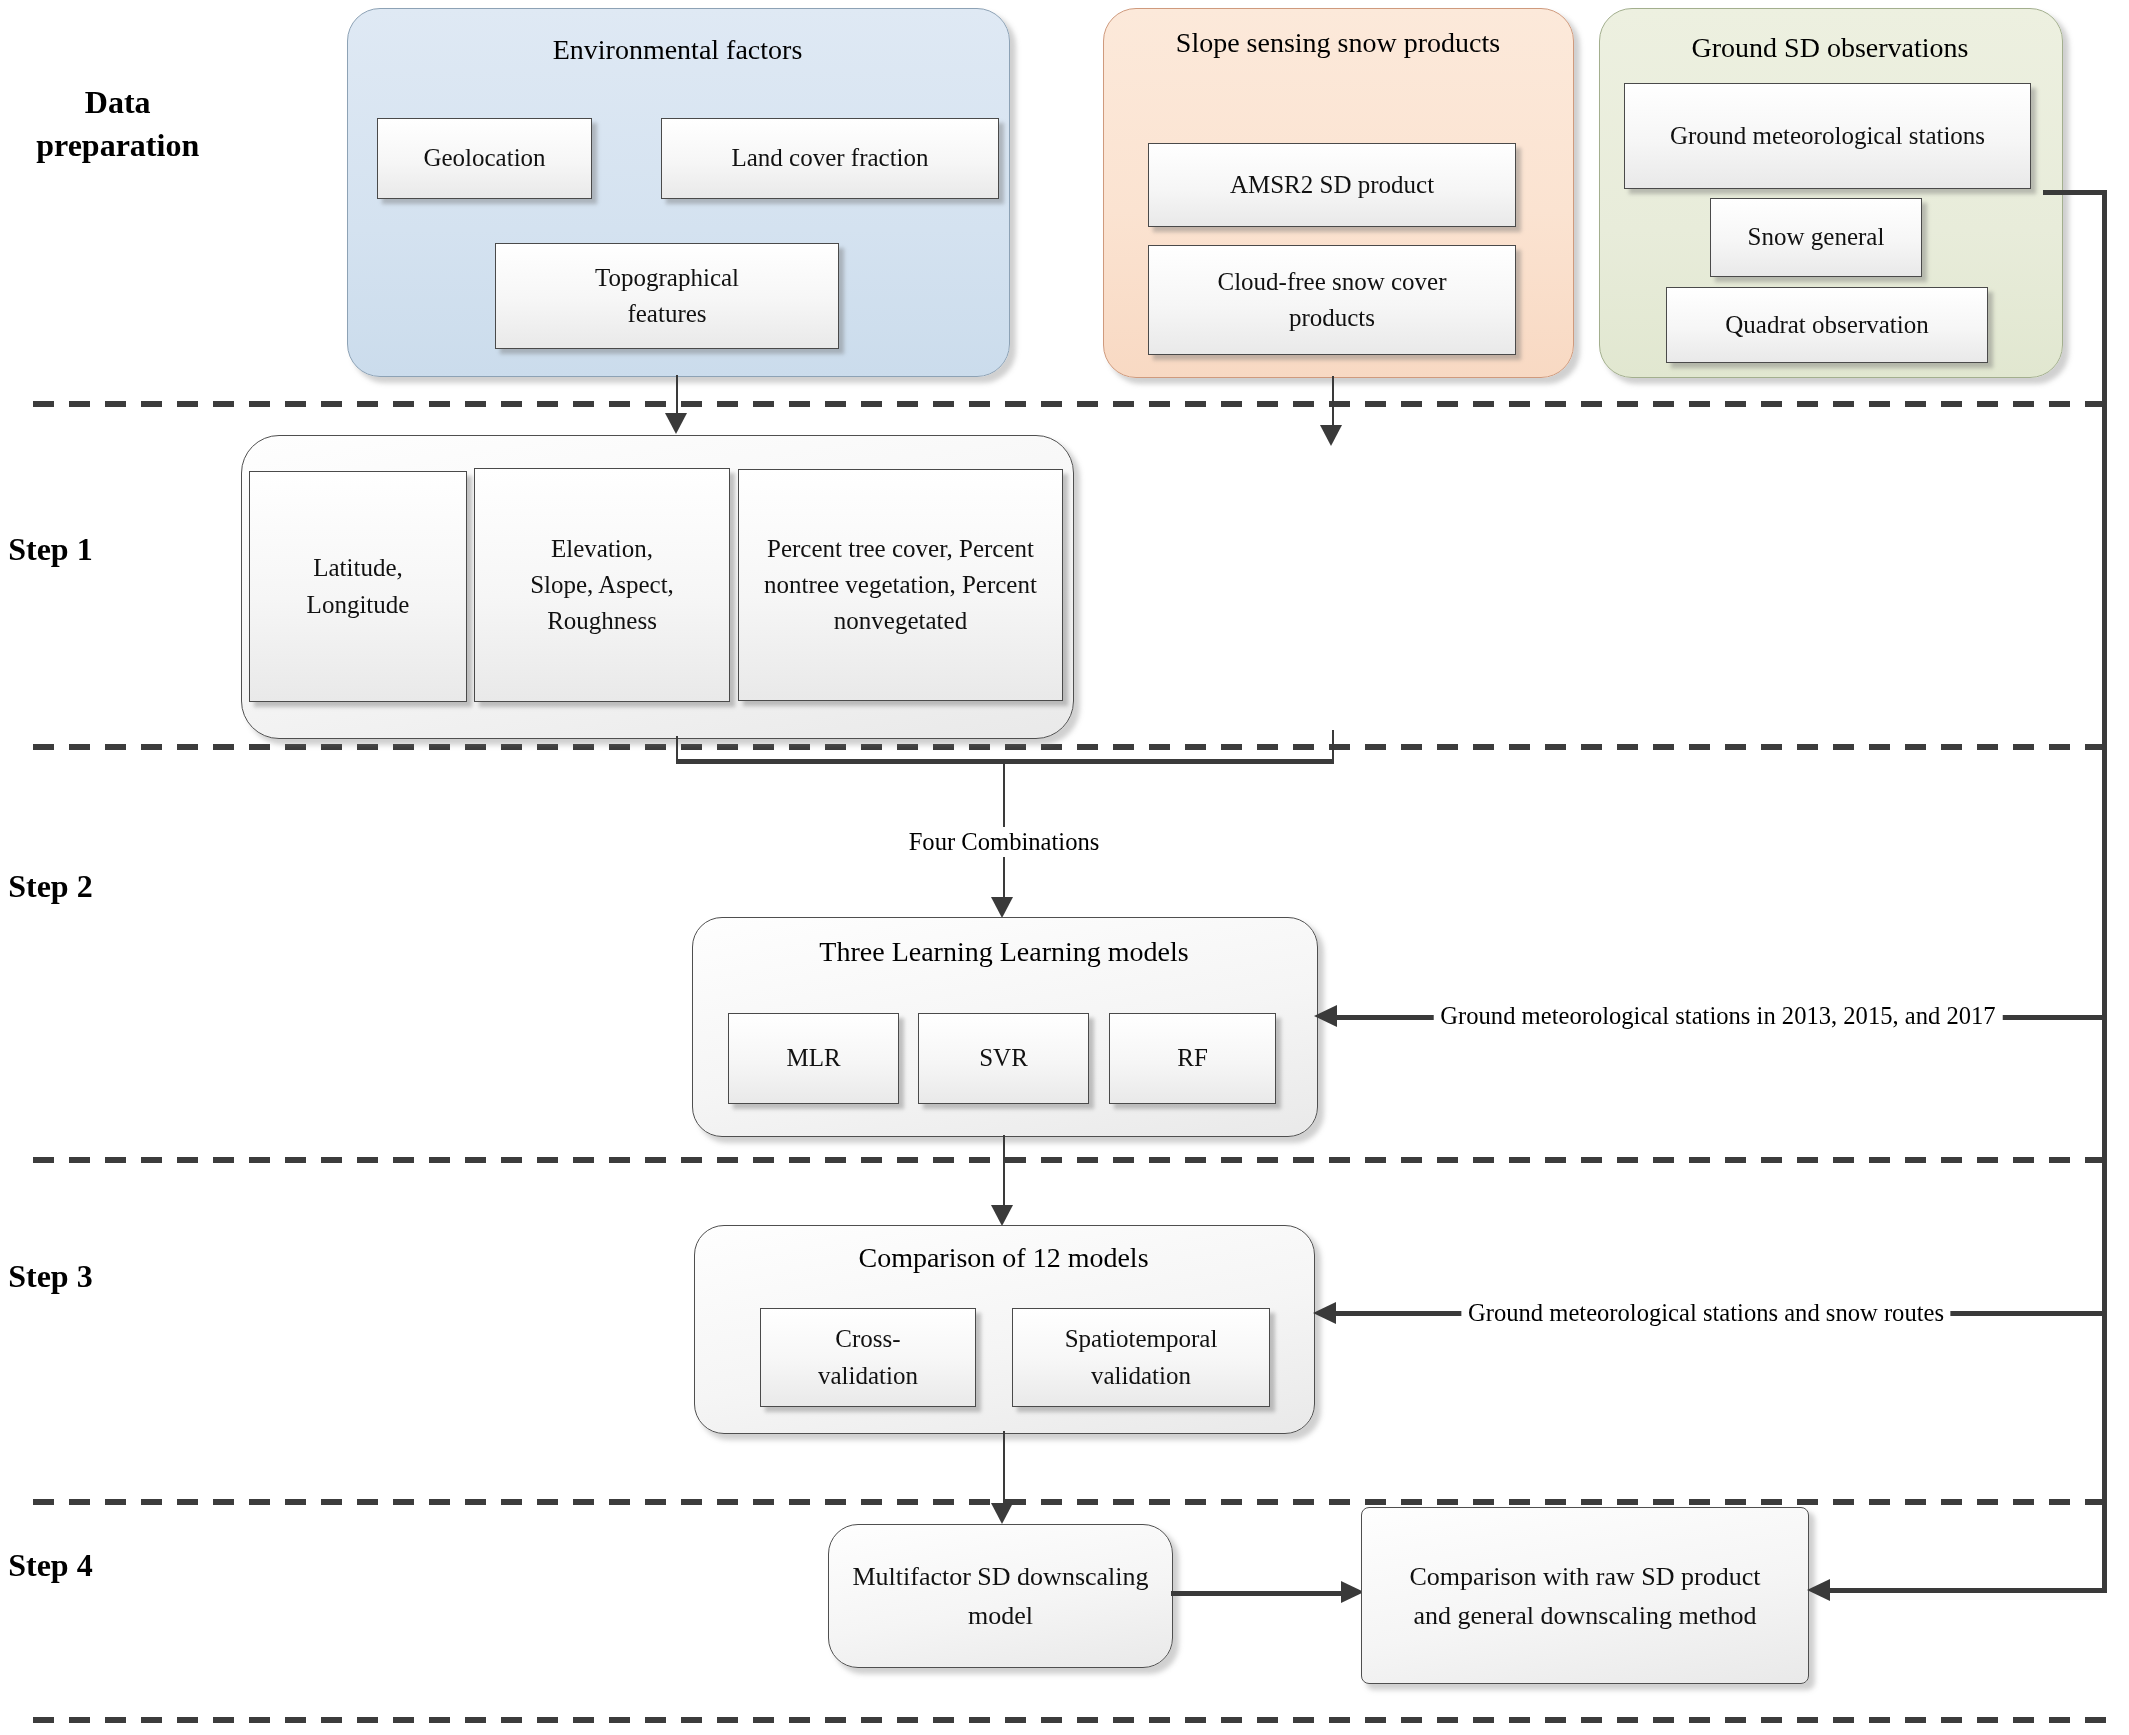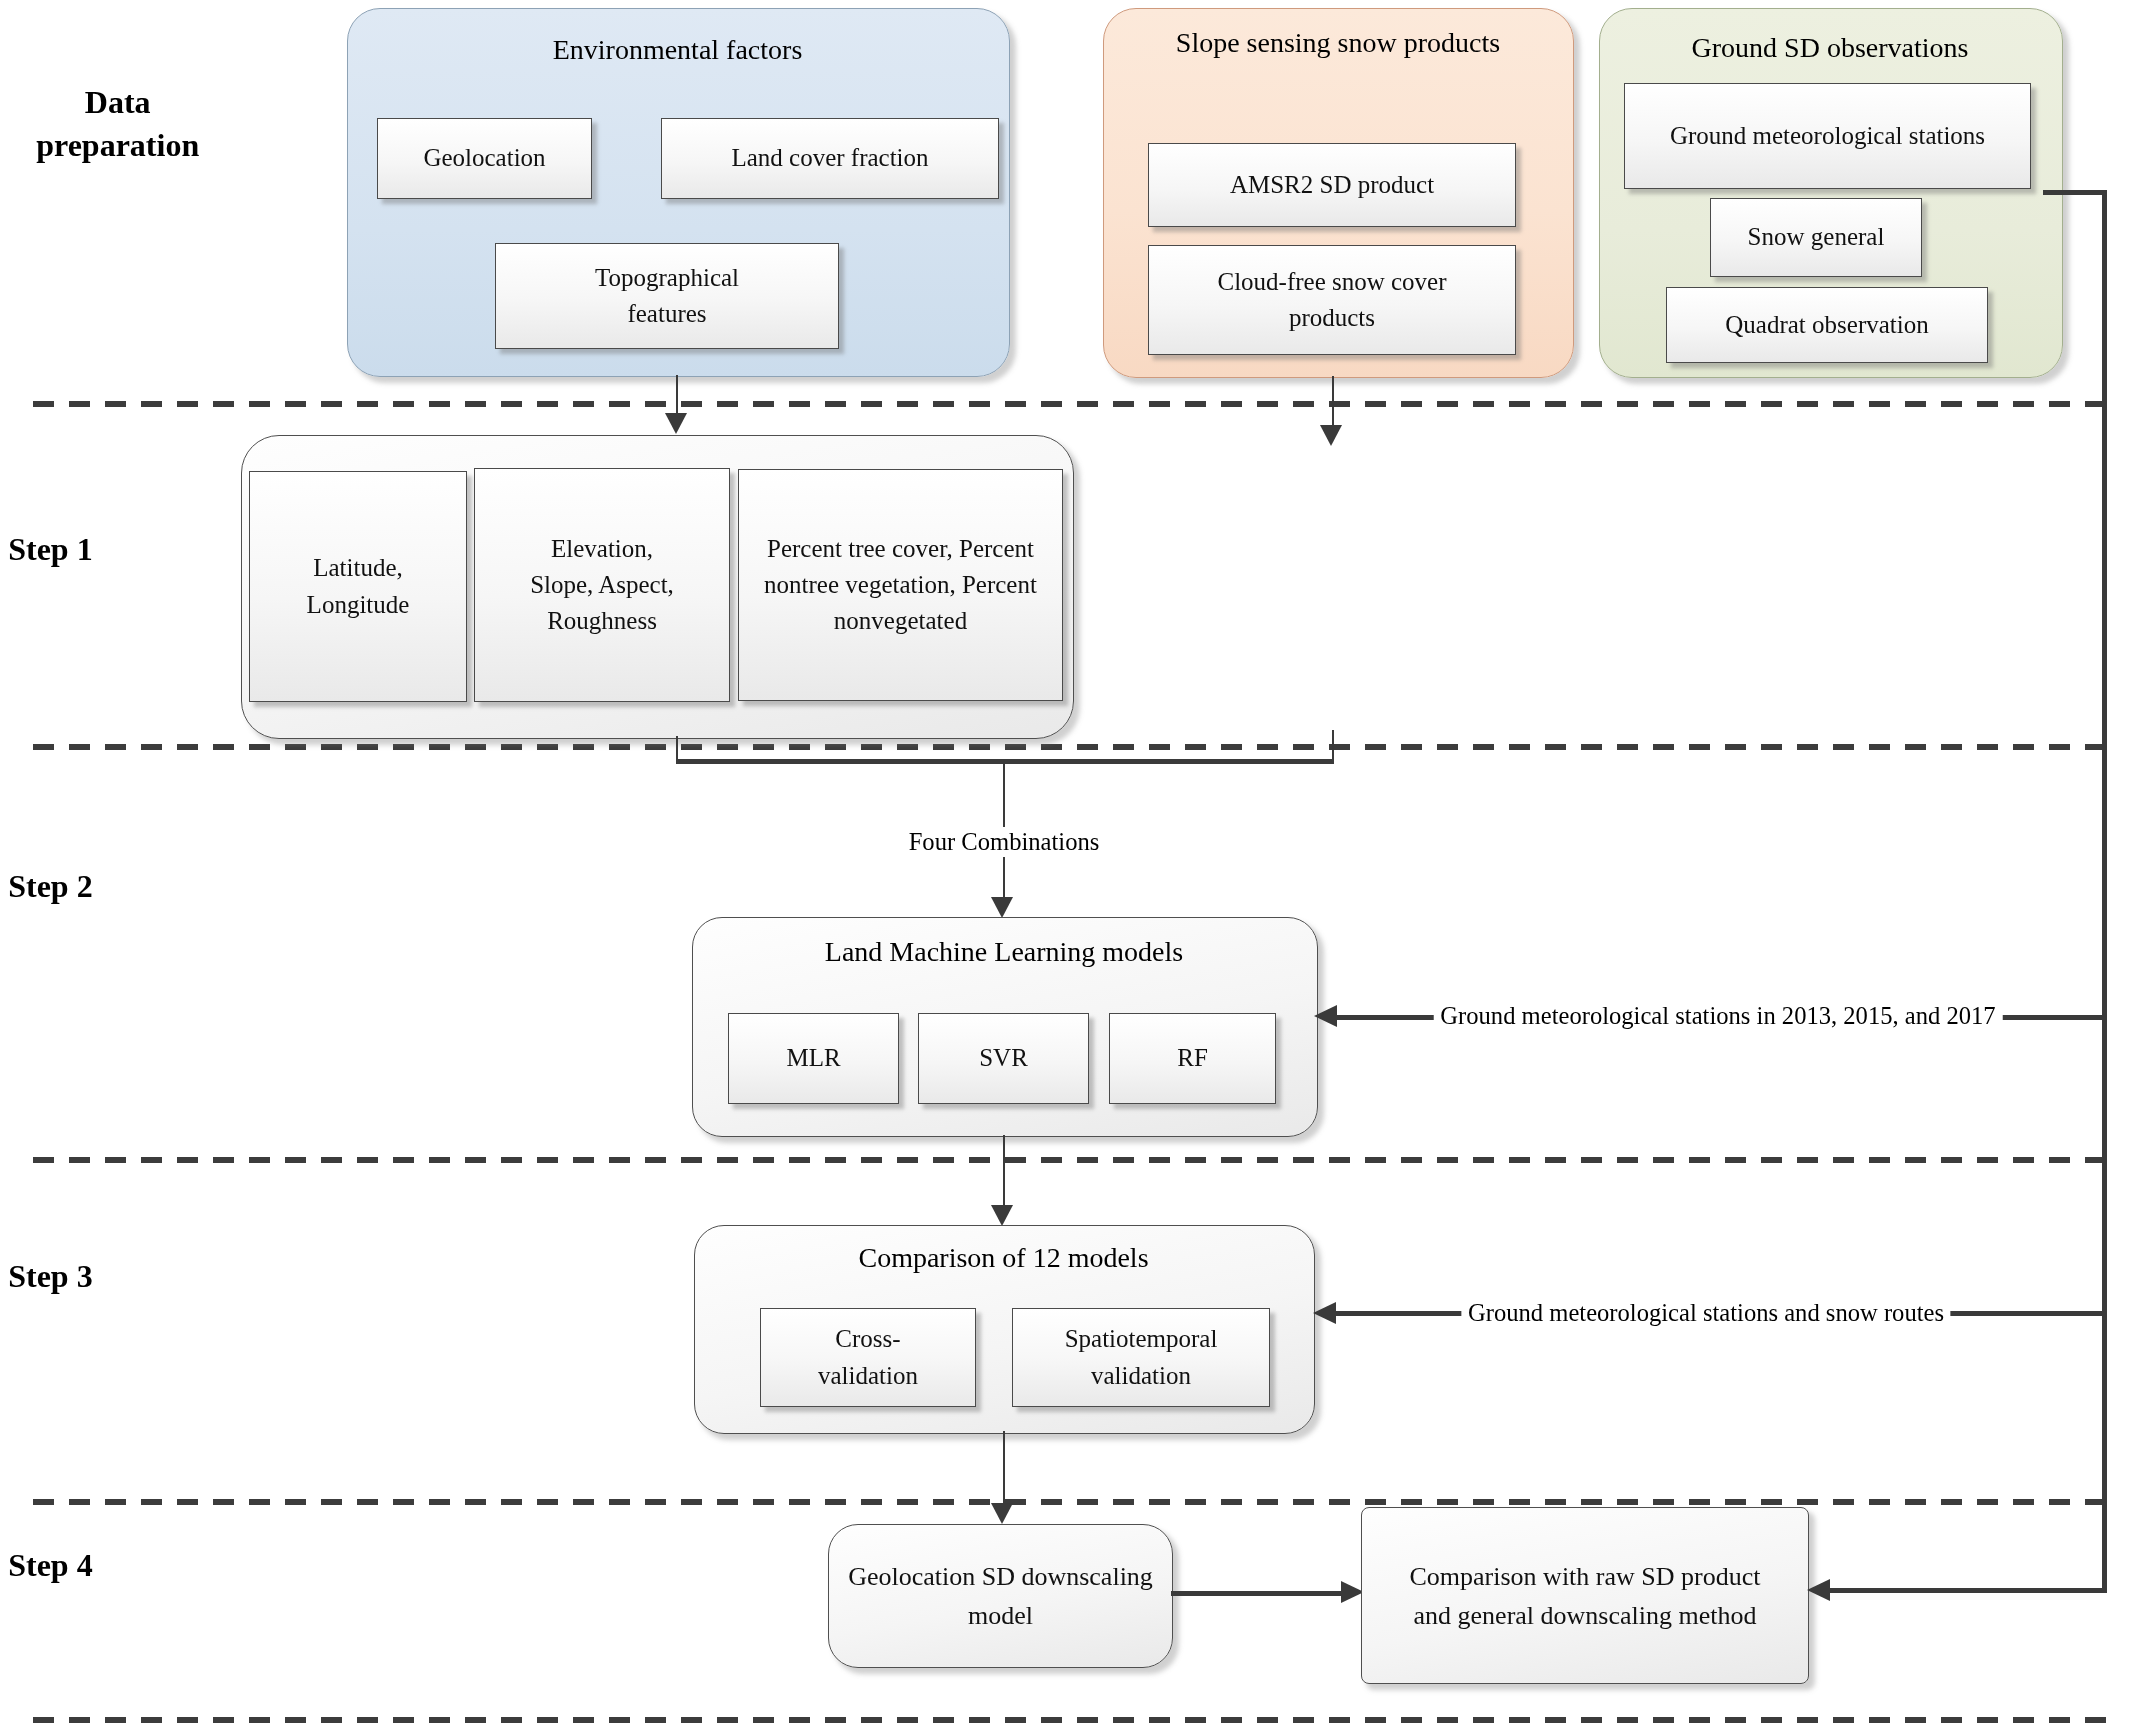--- a/index.html
+++ b/index.html
@@ -177,21 +177,21 @@
 
 
   <div class="vline" style="left:676px;top:736px;width:2.2px;height:25px"></div>
   <div class="vline" style="left:1332px;top:730px;width:2.2px;height:32px"></div>
   <div class="hline" style="left:676px;top:759px;width:658px;height:4.9px"></div>
   <div class="vline" style="left:1003px;top:763px;width:2.2px;height:136px"></div>
   <div class="arrow-down" style="left:991px;top:897px"></div>
   <div class="feedlabel" style="left:1004px;top:827px">Four Combinations</div>
 
   <div class="rbox" style="left:692px;top:917px;width:624px;height:218px;border-radius:30px"></div>
-  <div class="steptitle" style="left:692px;top:936px;width:624px">Land Machine Learning models</div>
+  <div class="steptitle" style="left:692px;top:936px;width:624px">Three Learning Learning models</div>
   <div class="wbox" style="left:728px;top:1013px;width:169px;height:89px">
     <span class="wtext">MLR</span>
   </div>
   <div class="wbox" style="left:918px;top:1013px;width:169px;height:89px">
     <span class="wtext">SVR</span>
   </div>
   <div class="wbox" style="left:1109px;top:1013px;width:165px;height:89px">
     <span class="wtext">RF</span>
   </div>
 
@@ -213,21 +213,21 @@
 
   <div class="hline" style="left:1336px;top:1311px;width:771px;height:4.9px"></div>
   <div class="arrow-left" style="left:1313px;top:1302px"></div>
   <div class="feedlabel" style="left:1706px;top:1298px">Ground meteorological stations and snow routes</div>
 
   <div class="vline" style="left:1003px;top:1431px;width:2.2px;height:73px"></div>
   <div class="arrow-down" style="left:991px;top:1503px"></div>
 
   <div class="rbox" style="left:828px;top:1524px;width:343px;height:142px;border-radius:30px">
     <div class="rtext">
-      <span style="max-width:306px">Geolocation SD downscaling model</span>
+      <span style="max-width:306px">Multifactor SD downscaling model</span>
     </div>
   </div>
 
   <div class="hline" style="left:1171px;top:1591px;width:171px;height:4.9px"></div>
   <div class="arrow-right" style="left:1341px;top:1581px"></div>
 
   <div class="rbox" style="left:1361px;top:1507px;width:446px;height:175px;border-radius:8px">
     <div class="rtext">
       <span style="max-width:383px">Comparison with raw SD product and general downscaling method</span>
     </div>

